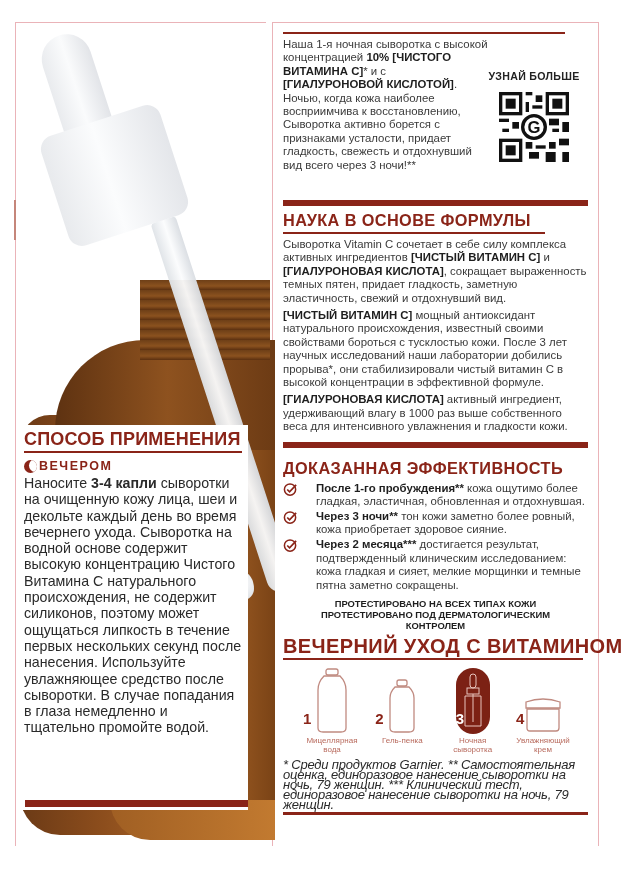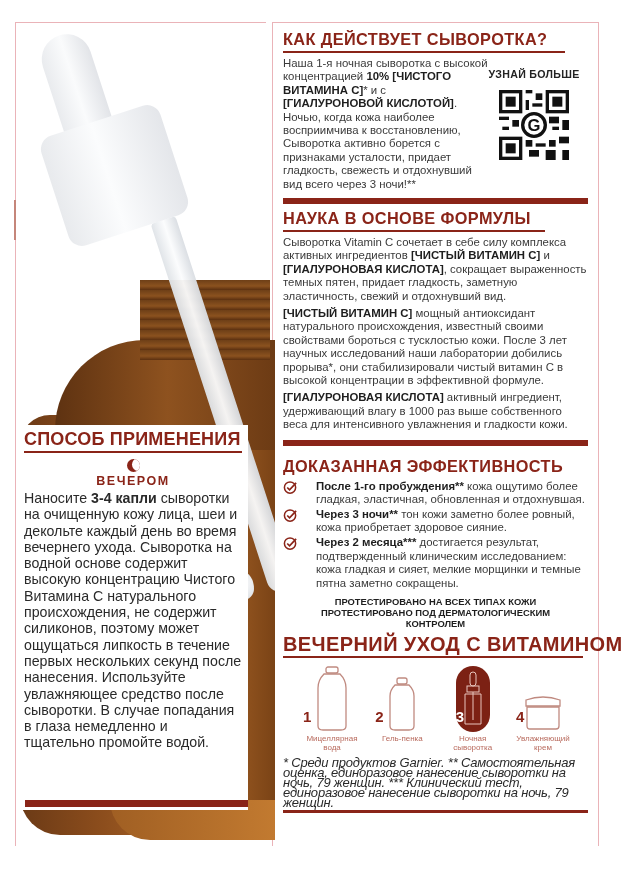--- a/index.html
+++ b/index.html
@@ -33,21 +33,21 @@
   .dropper-tube { position: absolute; left: 150px; top: 220px; width: 26px; height: 390px;
     background: linear-gradient(90deg,#dfe3e7,#fbfcfd 50%,#d9dde2); border-radius: 4px 4px 14px 14px;
     transform: rotate(-18deg); transform-origin: top center; opacity: .95; }
   .drop { position: absolute; left: 232px; top: 572px; width: 22px; height: 28px;
     background: radial-gradient(circle at 40% 40%, #ffffff, #d9dde2); border-radius: 50% 50% 50% 50% / 60% 60% 40% 40%; }
 
   
   .usage { position: absolute; left: 20px; top: 425px; width: 228px; height: 385px; background: #ffffff; padding: 4px 6px 0 4px; }
   .usage-title { font-weight: 900; font-size: 18px; color: #8a2418; letter-spacing: .2px; white-space: nowrap; line-height: 20px; }
   .rule-thin { height: 2px; background: #8a2418; margin: 2px 0 6px 0; }
-  .evening { display: flex; align-items: center; gap: 2px; margin-bottom: 2px; flex-direction: column; }
+  .evening { display: flex; align-items: center; gap: 2px; margin-bottom: 2px; }
   .moon { width: 13px; height: 13px; border-radius: 50%; background: #8a2418; position: relative; overflow: hidden; }
   .moon::after { content: ""; position: absolute; left: 5px; top: -1px; width: 12px; height: 13px; border-radius: 50%; background: #fff; }
   .evening-label { font-size: 12.5px; font-weight: bold; color: #8a2418; letter-spacing: 1.5px; }
   .usage-text { font-size: 14.2px; line-height: 16.3px; color: #2a2a2a; }
   .usage-text b { font-weight: bold; }
   .usage-bar { position: absolute; left: 25px; top: 800px; width: 223px; height: 7px; background: #8a2418; }
 
   
   .right { position: absolute; left: 283px; top: 30px; width: 305px; }
   .h-title { font-weight: 900; color: #8a2418; font-size: 16.3px; letter-spacing: .4px; line-height: 19px; white-space: nowrap; }
@@ -103,21 +103,20 @@
     <span class="moon"></span>
     <span class="evening-label">ВЕЧЕРОМ</span>
   </div>
   <div class="usage-text"><span>Наносите </span><b>3-4 капли</b><span> сыворотки на очищенную кожу лица, шеи и декольте каждый день во время вечернего ухода. Сыворотка на водной основе содержит высокую концентрацию Чистого Витамина С натурального происхождения, не содержит силиконов, поэтому может ощущаться липкость в течение первых нескольких секунд после нанесения. Используйте увлажняющее средство после сыворотки. В случае попадания в глаза немедленно и тщательно промойте водой.</span></div>
 </div>
 <div class="usage-bar"></div>
 
 <div class="right">
 
   <div class="how-wrap">
-    <div class="h-title">КАК ДЕЙСТВУЕТ СЫВОРОТКА?</div>
     <div class="h-rule" style="width:282px"></div>
     <div class="p how-text"><span>Наша 1-я ночная сыворотка с высокой концентрацией </span><b>10% [ЧИСТОГО ВИТАМИНА С]</b><span>* и с </span><b>[ГИАЛУРОНОВОЙ КИСЛОТОЙ]</b><span>. Ночью, когда кожа наиболее восприимчива к восстановлению, Сыворотка активно борется с признаками усталости, придает гладкость, свежесть и отдохнувший вид всего через 3 ночи!**</span></div>
     <div class="qr-wrap">
       <div class="qr-label">УЗНАЙ БОЛЬШЕ</div>
       <svg class="qr" viewBox="0 0 21 21">
         <rect width="21" height="21" fill="#fff"></rect>
         <g fill="#111">
           <rect x="0" y="0" width="7" height="7"></rect>
             <rect x="1" y="1" width="5" height="5" fill="#fff"></rect>
             <rect x="2" y="2" width="3" height="3"></rect>

